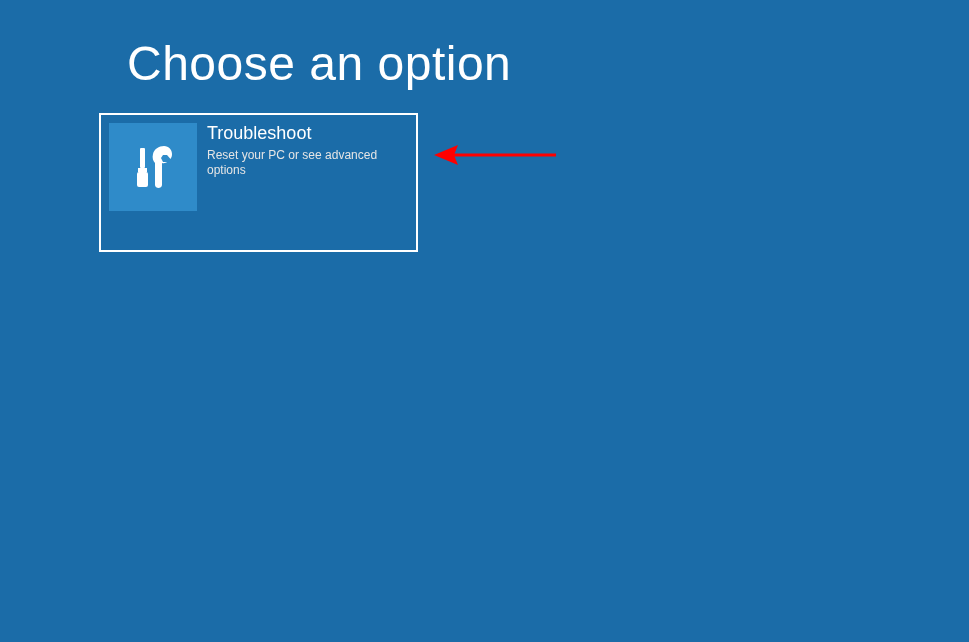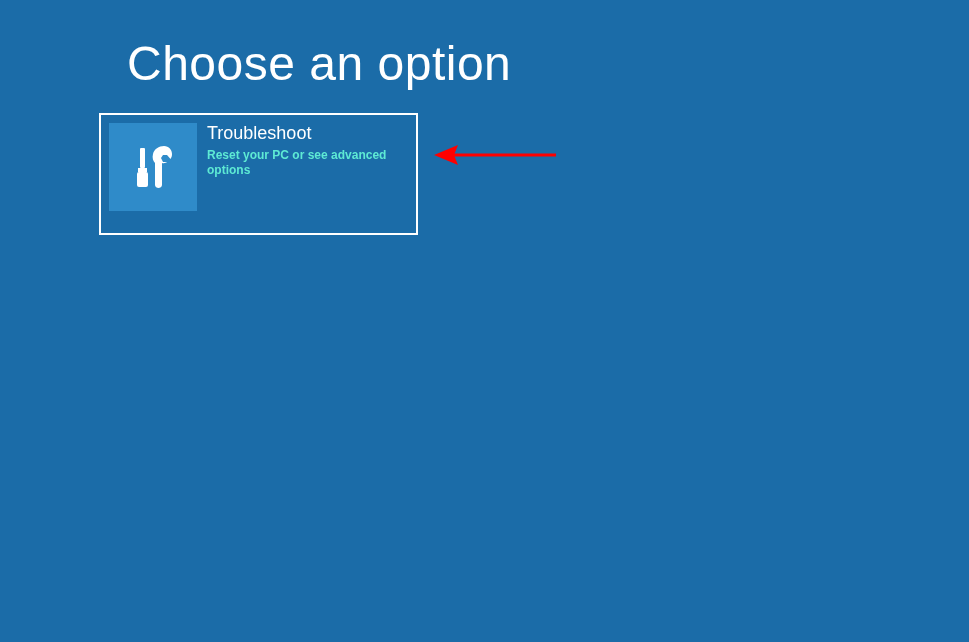--- a/index.html
+++ b/index.html
@@ -25,21 +25,21 @@
       letter-spacing: 0.5px;
       margin-left: 23px;
     }
     .options-container {
       position: absolute;
       top: 113px;
       left: 99px;
     }
     .option-tile {
       width: 319px;
-      height: 122px;
+      height: 139px;
       padding: 8px;
       display: flex;
       align-items: flex-start;
       margin-bottom: 12px;
       cursor: pointer;
       border: 2px solid transparent;
     }
     .option-tile.selected {
       border: 2px solid #ffffff;
     }
@@ -57,24 +57,24 @@
       padding-top: 0px;
     }
     .tile-title {
       font-size: 18px;
       font-weight: 400;
       line-height: 1.2;
       font-family: "Segoe UI", Arial, sans-serif;
     }
     .tile-desc {
       font-size: 12px;
-      font-weight: 700;
+      font-weight: 400;
       line-height: 1.3;
       margin-top: 3px;
-      color: #5eead4;
+      color: #e5e5e5;
       font-family: "Segoe UI", Arial, sans-serif;
     }
     .arrow-annotation {
       position: absolute;
       top: 130px;
       left: 428px;
       pointer-events: none;
     }
   </style>
 </head>

